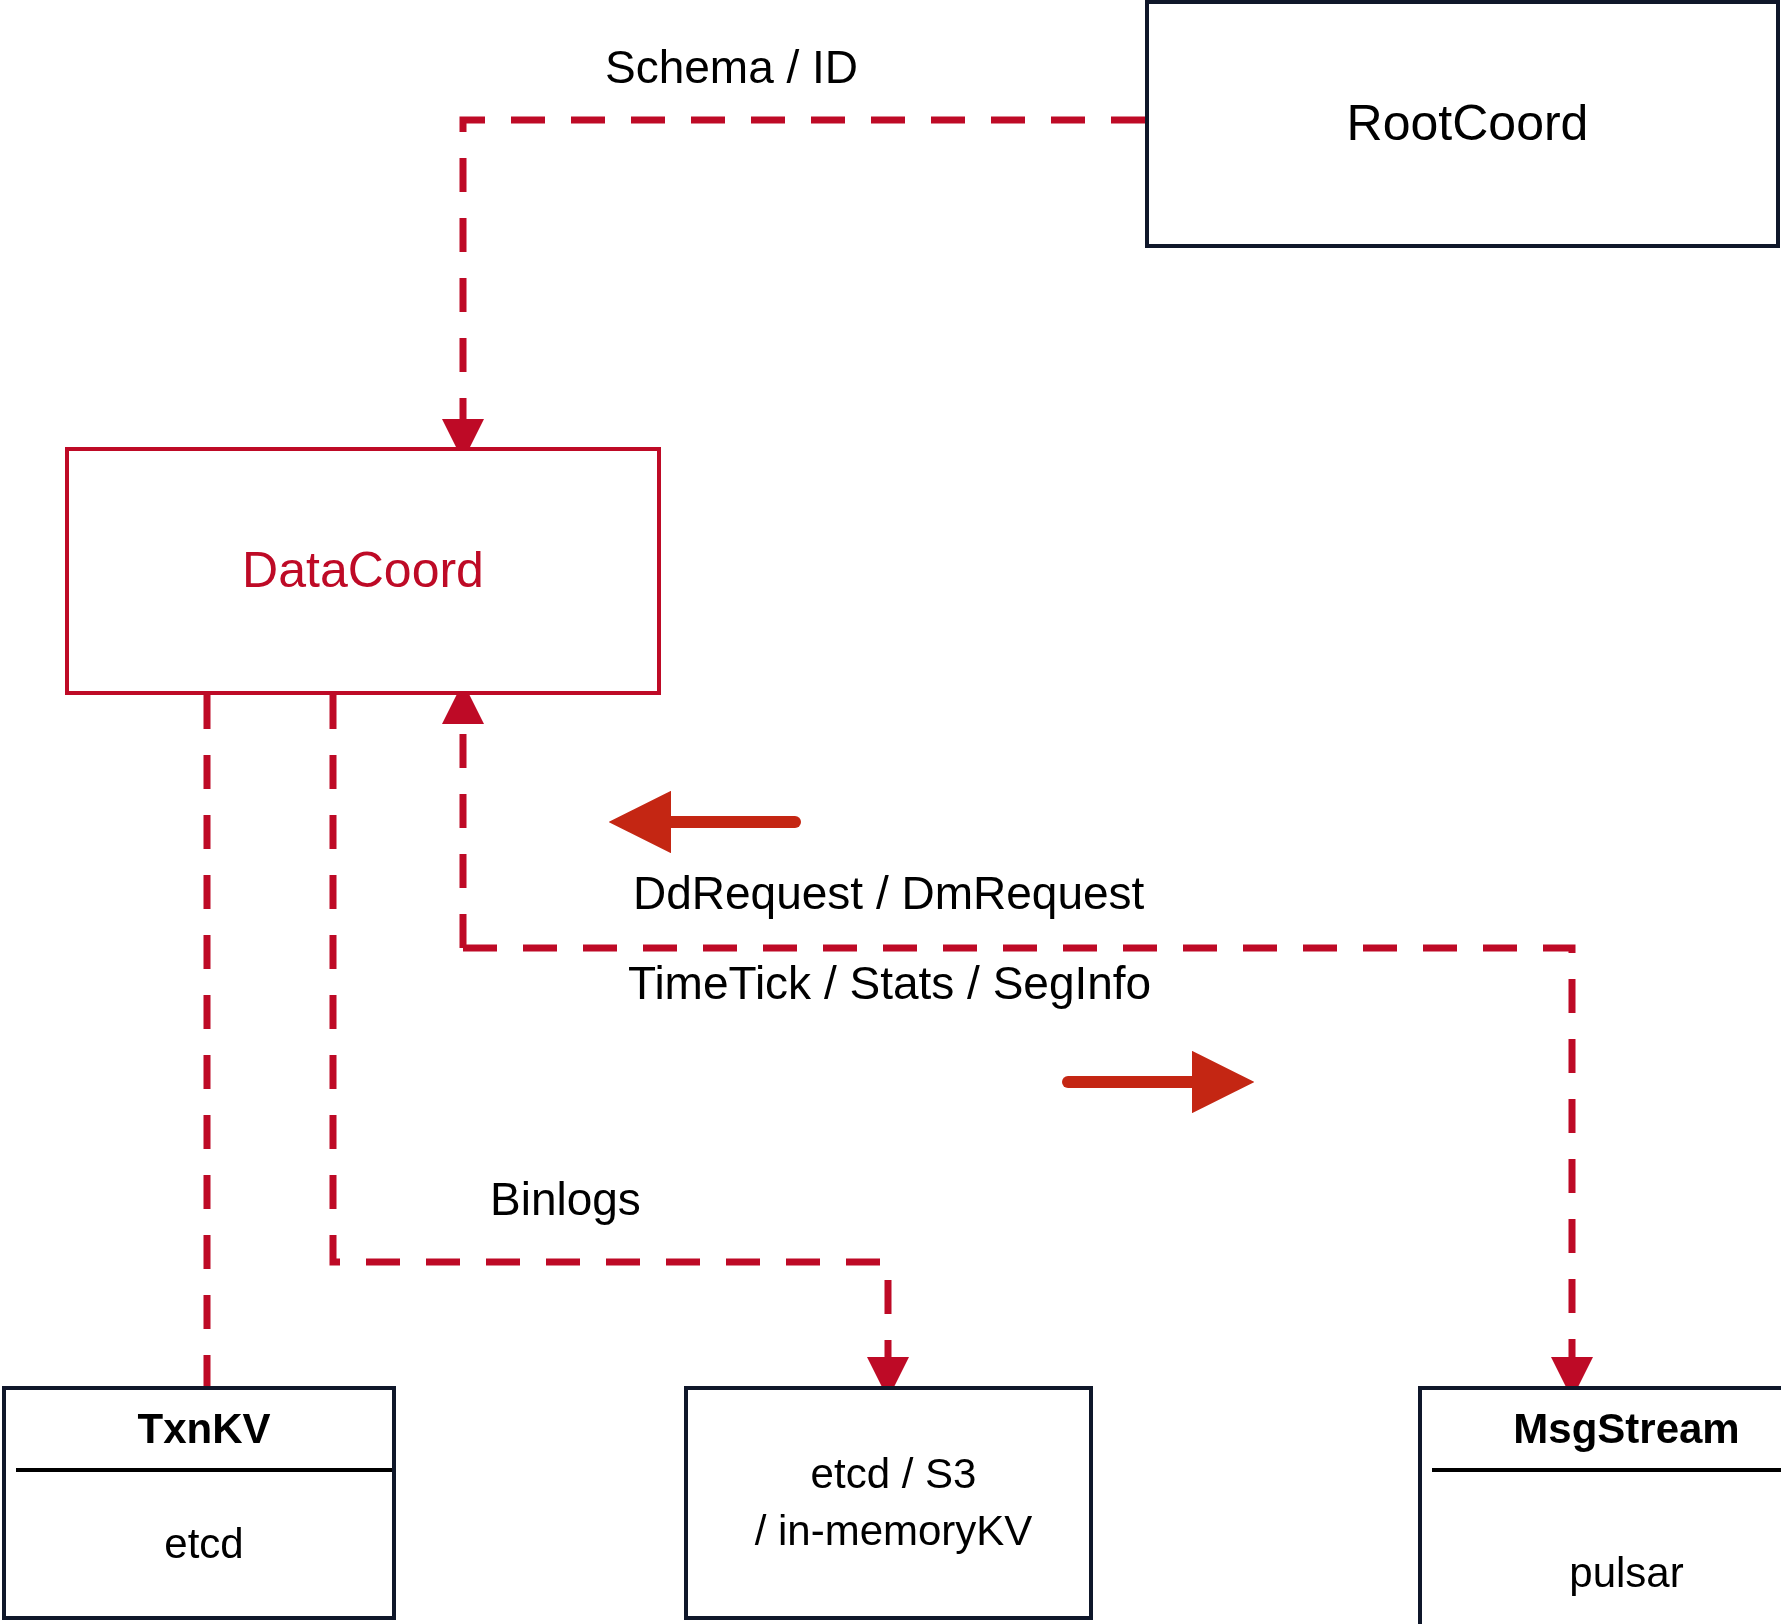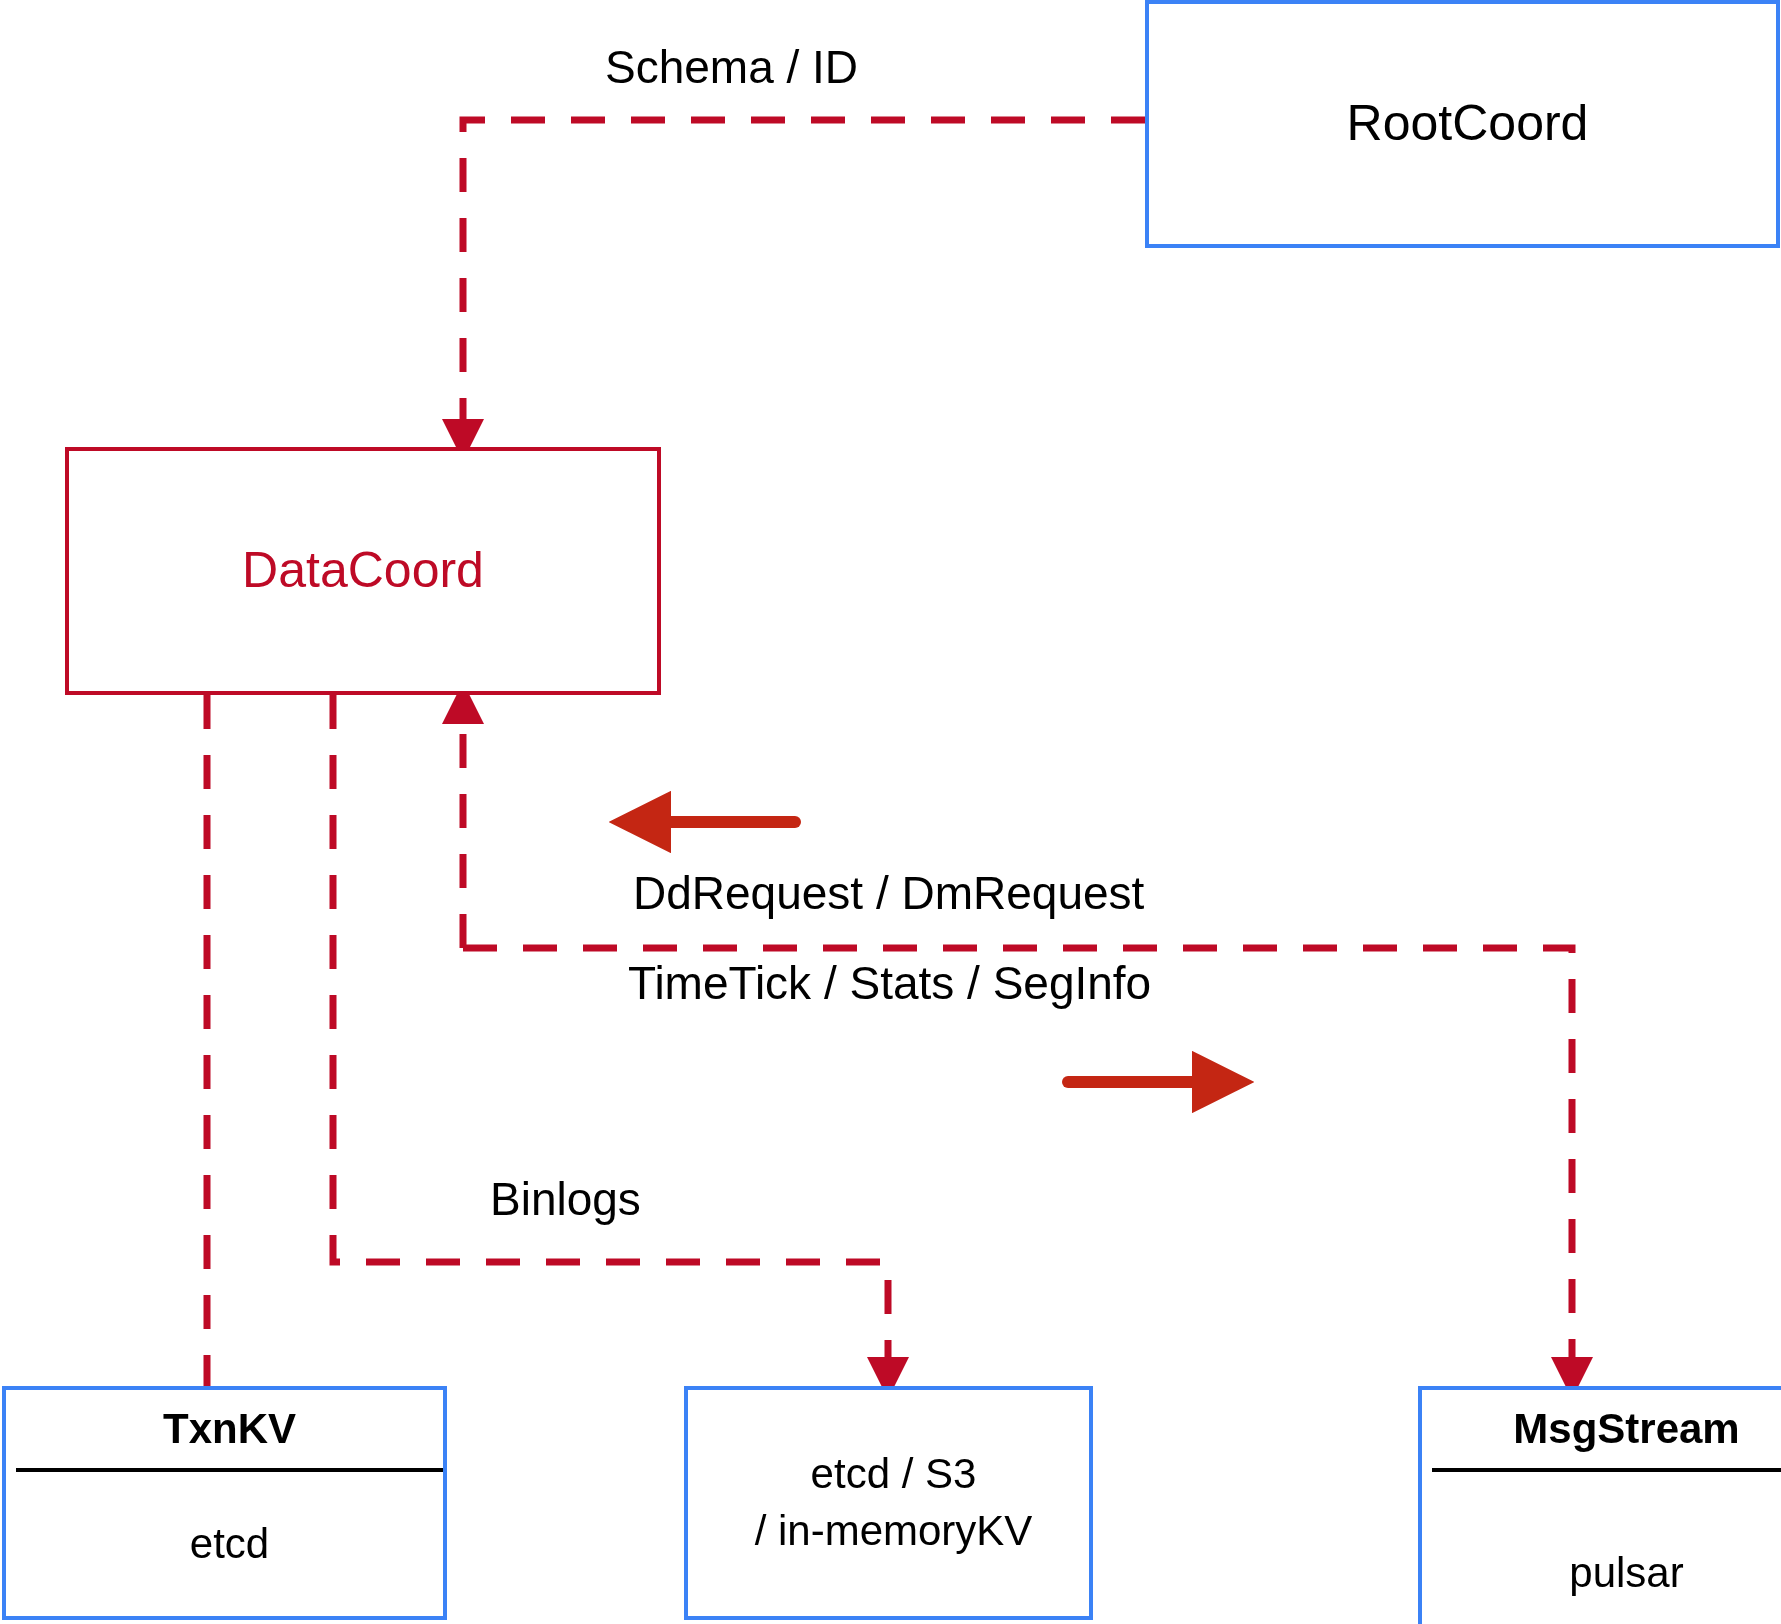--- a/index.html
+++ b/index.html
@@ -25,21 +25,21 @@
     height: 1624px;
   }
   .node-box {
     position: absolute;
     box-sizing: border-box;
     background: #ffffff;
     display: flex;
     flex-direction: column;
   }
   .node-box.black {
-    border: 4px solid #3b82f6;
+    border: 4px solid #0f172a;
     padding-left: 10px;
   }
   .node-box.red {
     border: 4px solid #BE0A26;
   }
   .node-title {
     text-align: center;
     font-size: 50px;
     line-height: 1.15;
     color: #000000;
@@ -117,21 +117,21 @@
   </svg>
 
   <div class="node-box black" style="left:1145px; top:0px; width:635px; height:248px;">
     <div class="node-title plain">RootCoord</div>
   </div>
 
   <div class="node-box red" style="left:65px; top:447px; width:596px; height:248px;">
     <div class="node-title plain red-text">DataCoord</div>
   </div>
 
-  <div class="node-box black" style="left:2px; top:1386px; width:445px; height:234px;">
+  <div class="node-box black" style="left:2px; top:1386px; width:394px; height:234px;">
     <div class="node-header">TxnKV</div>
     <div class="node-body">
       <div>etcd</div>
     </div>
   </div>
 
   <div class="node-box black" style="left:684px; top:1386px; width:409px; height:234px;">
     <div class="node-body">
       <div>etcd / S3</div>
       <div>/ in-memoryKV</div>

